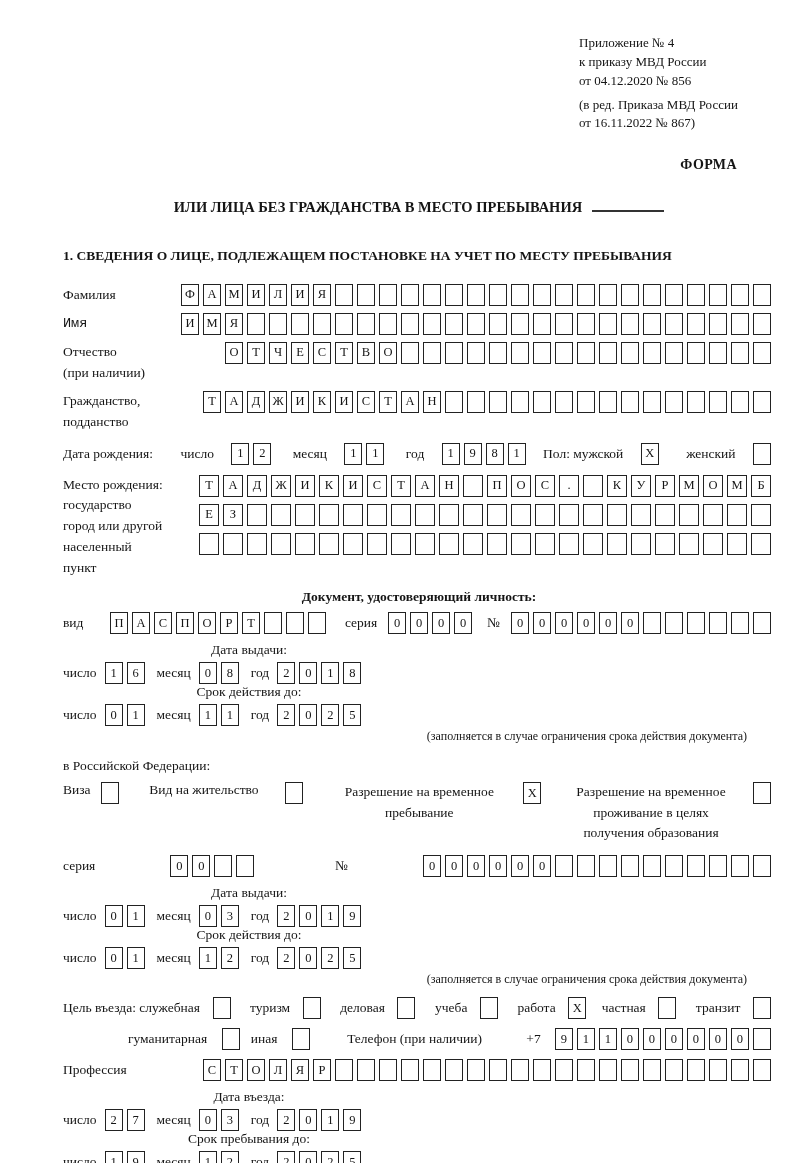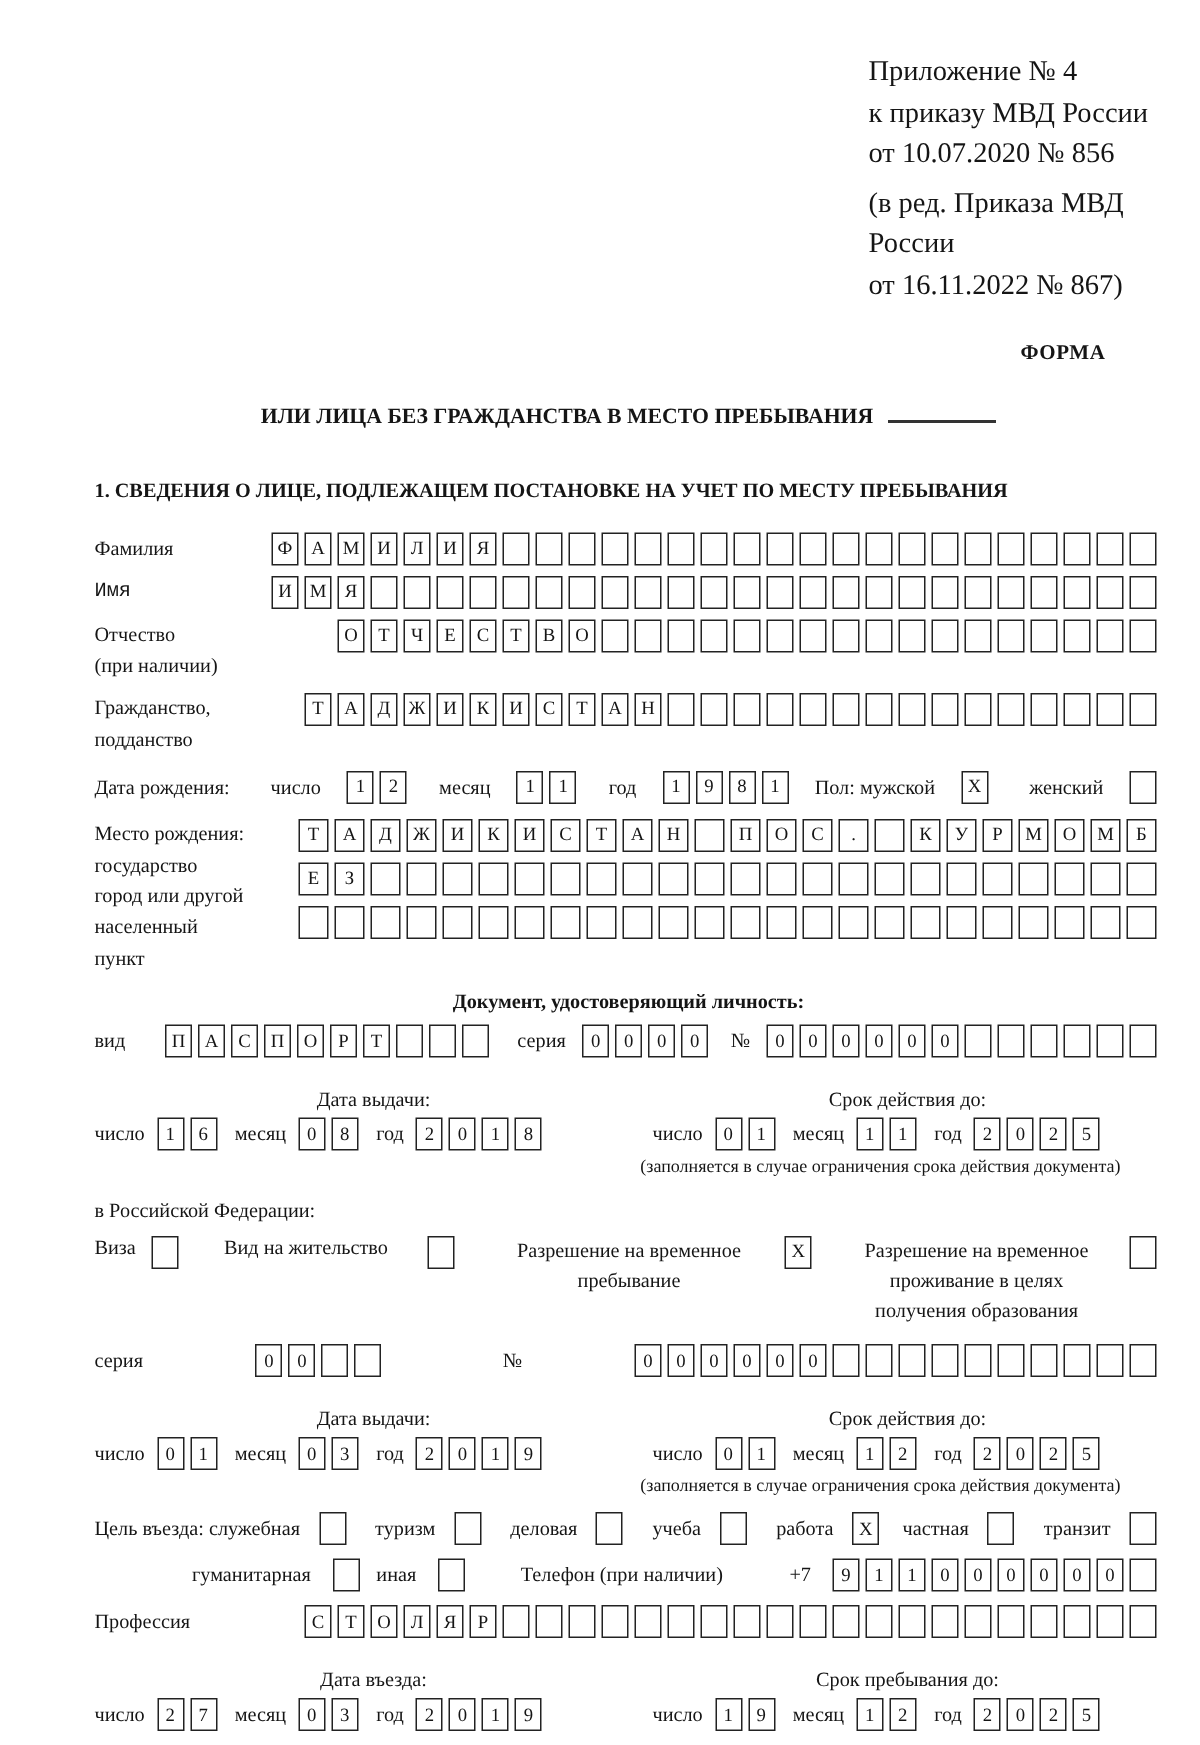--- a/index.html
+++ b/index.html
@@ -1,57 +1,57 @@
 <!DOCTYPE html>
 <html lang="ru"><head>
 <meta charset="utf-8">
 <style>
   html,body{margin:0;padding:0;background:#e8e8e8;}
   .page{width:800px;min-height:1163px;margin:0 auto;background:#ffffff;color:#151515;
         box-sizing:border-box;padding:34px 25px 18px 63px;
         font-family:"Liberation Serif","DejaVu Serif",serif;font-size:13.5px;}
   
-  .hdr{margin-left:auto;width:196px;font-size:19px;line-height:1.45;}
+  .hdr{margin-left:auto;width:196px;font-size:13px;line-height:1.45;}
   .hdr .sub{margin-top:5px;}
   .forma{text-align:right;padding-right:38px;font-weight:bold;font-size:14px;margin-top:24px;letter-spacing:.4px;}
   .title{text-align:center;font-weight:bold;font-size:14.5px;margin-top:22px;line-height:1.7;}
   .blank-line{display:inline-block;width:72px;border-bottom:2.2px solid #333;height:2px;margin-left:10px;}
   .sec{font-weight:bold;font-size:13.5px;margin-top:28px;}
   
   .row{display:flex;align-items:center;margin-top:7px;justify-content:space-between;}
   .row.top{align-items:flex-start;}
   .lbl{flex:none;}
   .lbl-col div{line-height:1.55;}
   .boxes{display:inline-flex;flex-wrap:nowrap;}
   .cell{flex:none;width:16px;height:20px;border:1.6px solid #222;margin-right:4px;
         display:inline-flex;align-items:center;justify-content:center;
         font-size:12.5px;background:#fff;}
   .lg .cell{width:18px;}
   .stack>.boxes{margin-top:7px;display:flex;}
   .stack>.boxes:first-child{margin-top:0;}
   .center-b{text-align:center;font-weight:bold;margin-top:10px;font-size:13.5px;}
   
-  .dates{display:flex;margin-top:20px;}
+  .dates{display:flex;margin-top:8px;flex-direction:column;}
   .dgroup{width:372px;}
   .dgroup.right{flex:1;}
   .dtitle{text-align:center;margin-bottom:4px;}
   .dline{display:flex;align-items:center;}
   .note-r{font-size:12px;text-align:right;padding-right:28px;margin-top:3px;}
   .opt-lbl{margin-right:7px;} .mr{margin-right:8px;}
   .center-lbl{text-align:center;line-height:1.5;}
 </style>
 </head>
 <body>
 
 <div class="page">
 
   <div class="hdr">
     <div>Приложение № 4</div>
     <div>к приказу МВД России</div>
-    <div>от 10.07.2020 № 856</div>
+    <div>от 04.12.2020 № 856</div>
     <div class="sub">(в ред. Приказа МВД России</div>
     <div>от 16.11.2022 № 867)</div>
   </div>
   <div class="forma">ФОРМА</div>
 
   <div class="title">
     <div><span>ИЛИ ЛИЦА БЕЗ ГРАЖДАНСТВА В МЕСТО ПРЕБЫВАНИЯ</span><span class="blank-line"></span></div>
   </div>
 
   <div class="sec">1. СВЕДЕНИЯ О ЛИЦЕ, ПОДЛЕЖАЩЕМ ПОСТАНОВКЕ НА УЧЕТ ПО МЕСТУ ПРЕБЫВАНИЯ</div>

